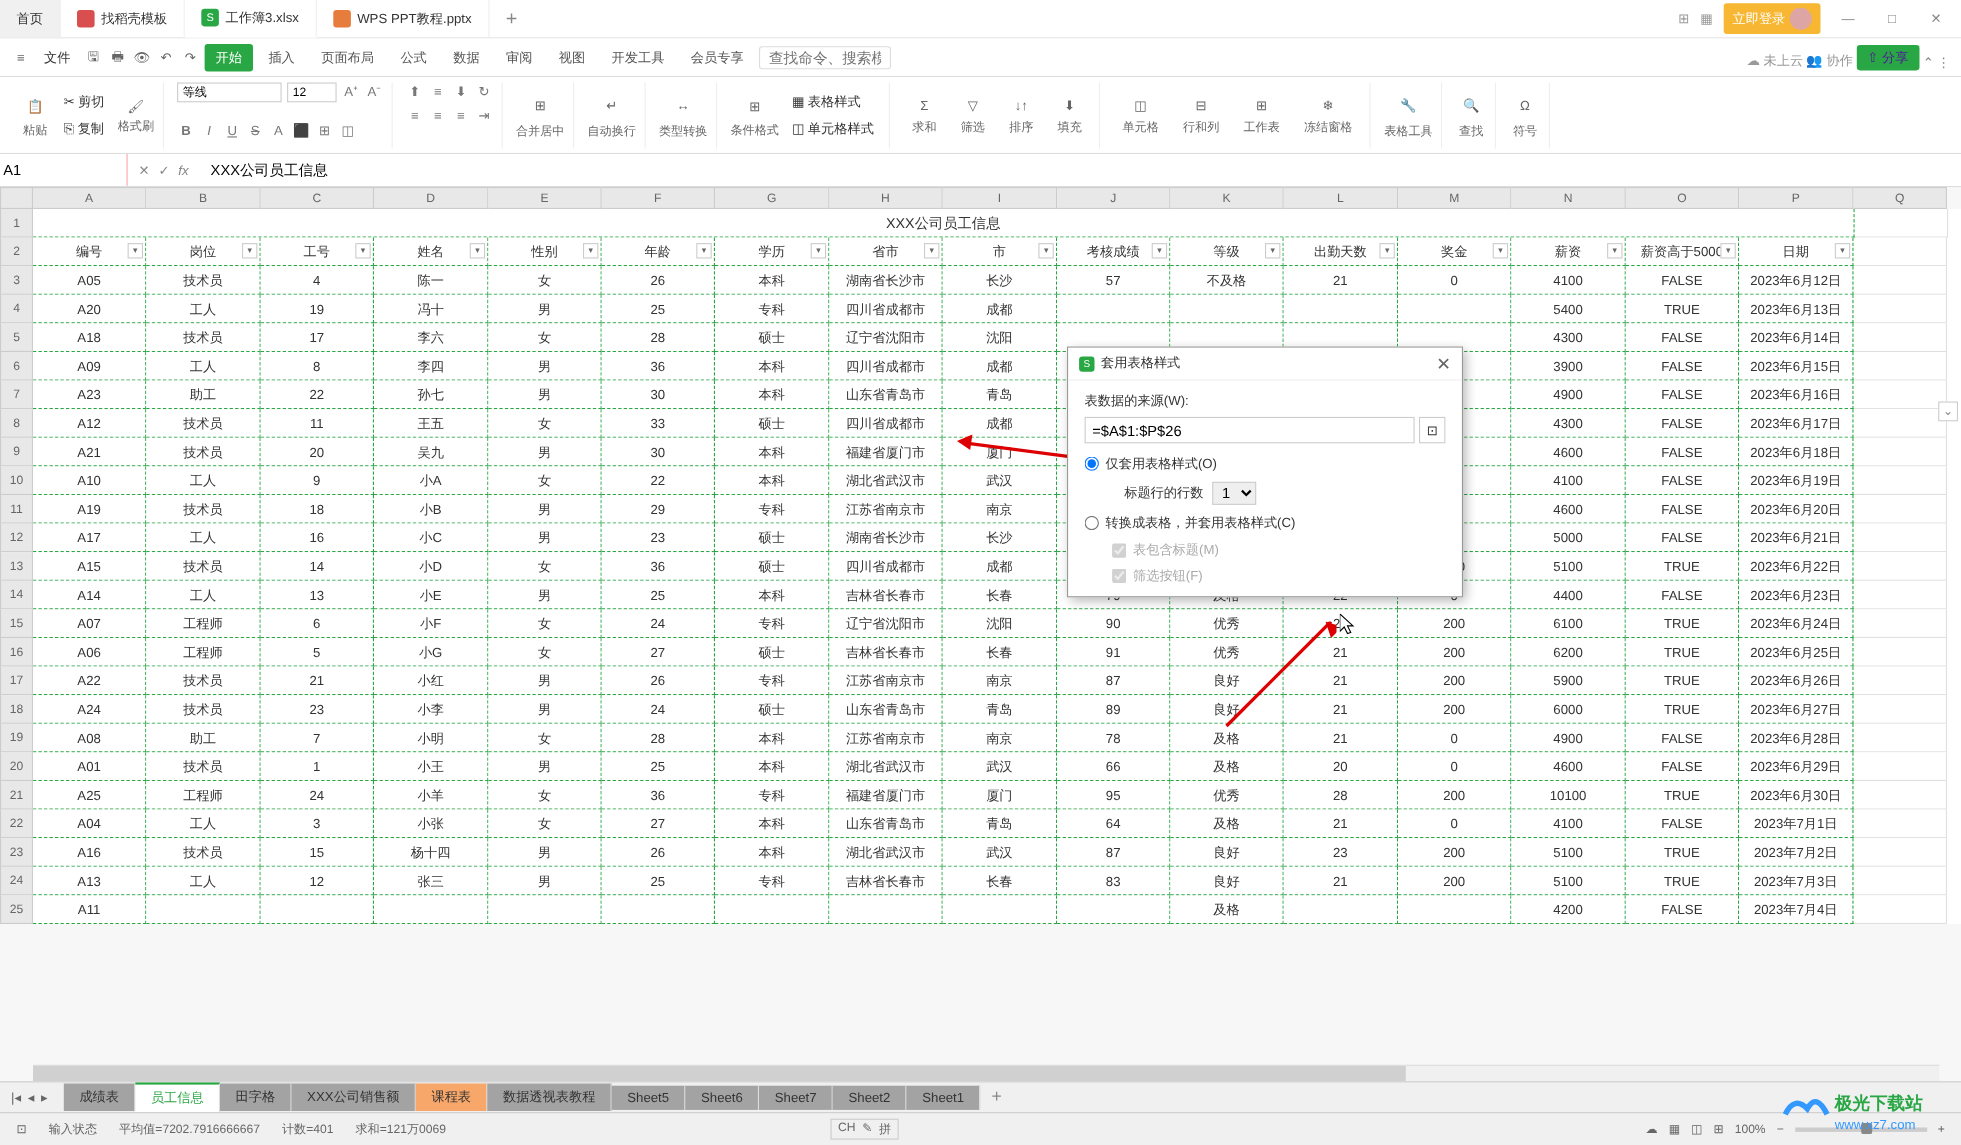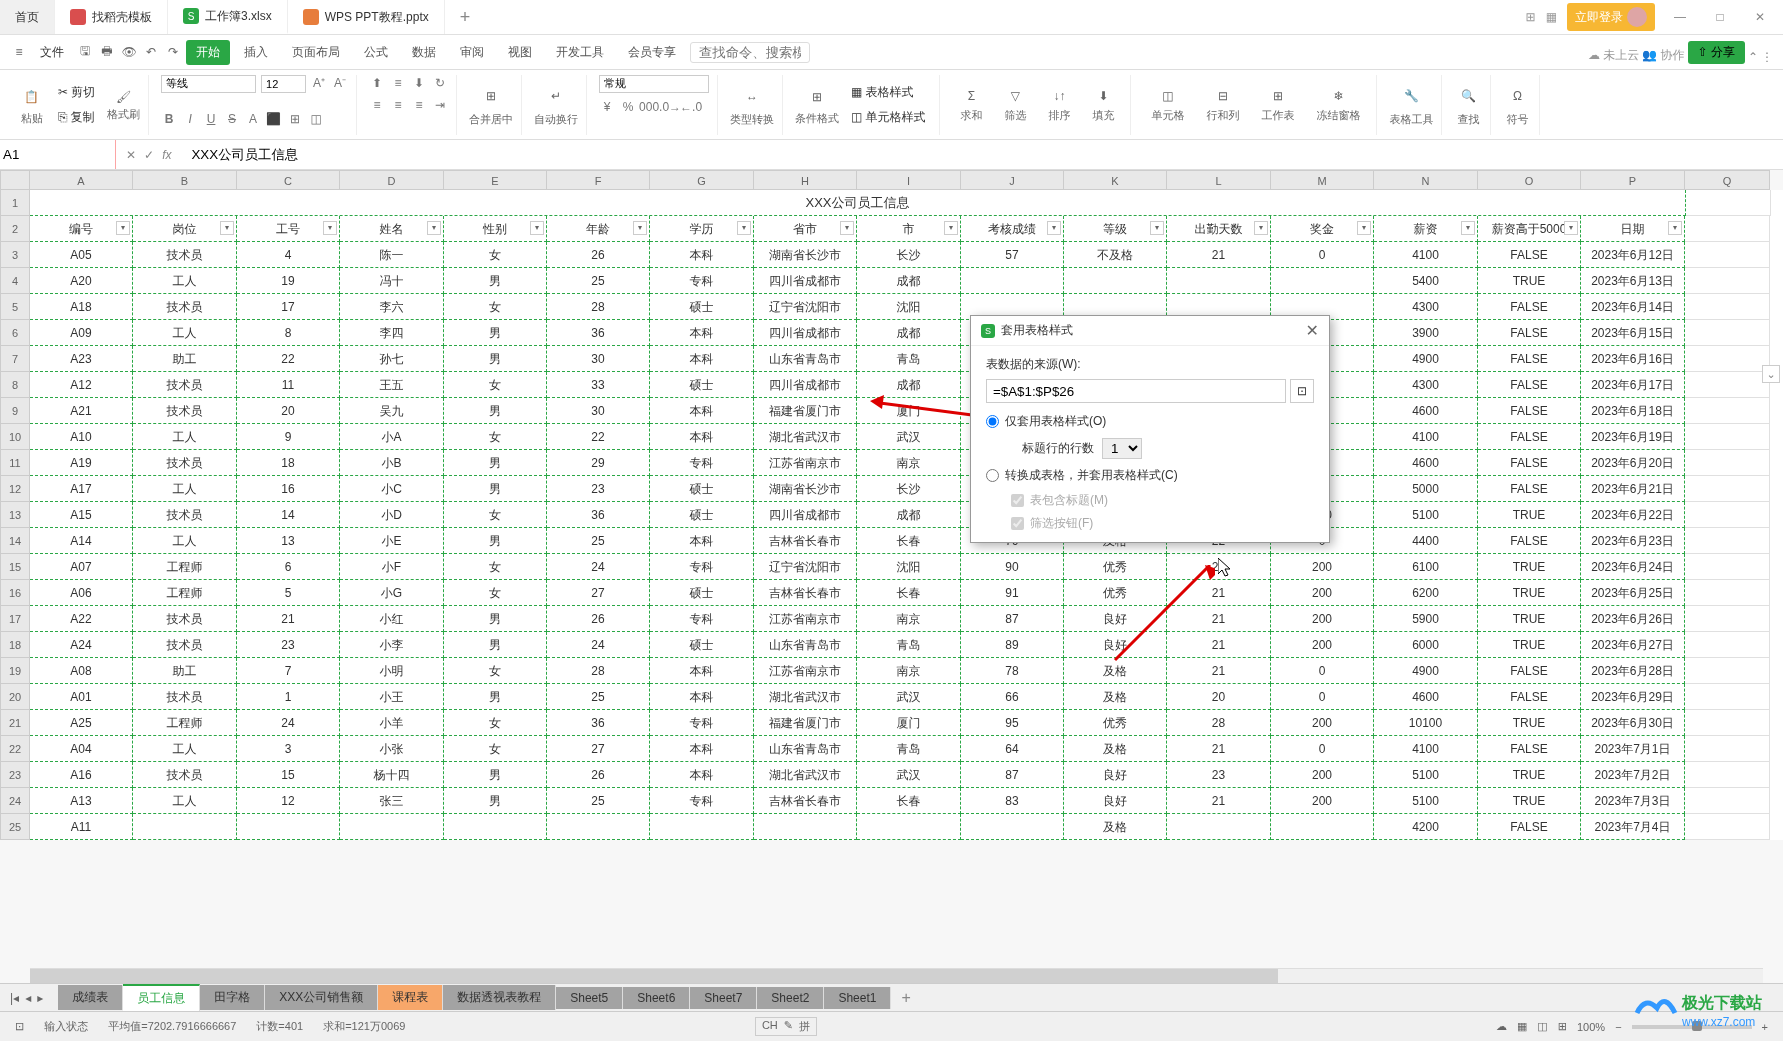--- a/index.html
+++ b/index.html
@@ -18,21 +18,21 @@
 .avatar{width:20px;height:20px;border-radius:50%;background:#dea5a5;}
 .win-btn{width:30px;height:25px;display:flex;align-items:center;justify-content:center;color:#888;}
 .menubar{height:35px;background:#fff;display:flex;align-items:center;border-bottom:1px solid #ddd;padding:0 10px;gap:4px;}
 .menu-icon{width:18px;height:18px;display:flex;align-items:center;justify-content:center;color:#666;}
 .menu-file{padding:2px 8px;color:#333;}
 .menu-item{padding:4px 10px;color:#555;border-radius:3px;}
 .menu-item.active{background:#2aa745;color:#fff;}
 .search-cmd{border:1px solid #ddd;border-radius:3px;padding:2px 8px;color:#aaa;width:120px;}
 .menubar-right{margin-left:auto;display:flex;align-items:flex-end;gap:3px;}
 .cloud-text{color:#999;}
-.share-btn{background:#2aa745;color:#000000;padding:3px 10px;border-radius:3px;}
+.share-btn{background:#2aa745;color:#4c1d95;padding:3px 10px;border-radius:3px;}
 .toolbar{height:70px;background:#fff;display:flex;align-items:center;border-bottom:1px solid #ddd;padding:0 10px;gap:4px;}
 .tool-group{display:flex;flex-direction:column;align-items:center;padding:0 8px;border-right:1px solid #eee;height:60px;justify-content:center;gap:2px;}
 .tool-group-h{display:flex;align-items:center;padding:0 8px;border-right:1px solid #eee;height:60px;gap:6px;}
 .tool-label{font-size:11px;color:#666;}
 .tool-icon{width:20px;height:20px;color:#666;display:flex;align-items:center;justify-content:center;}
 .tool-icon.lg{width:28px;height:28px;}
 .btn-sm{padding:2px 6px;display:flex;align-items:center;gap:3px;}
 .font-select{border:1px solid #ccc;padding:2px 4px;width:95px;font-size:11px;}
 .size-select{border:1px solid #ccc;padding:2px 4px;width:45px;font-size:11px;}
 .num-select{border:1px solid #ccc;padding:2px 4px;width:60px;font-size:11px;}
@@ -73,21 +73,21 @@
 .sheet-tabs{position:absolute;bottom:30px;left:0;right:0;height:28px;background:#f0f0f0;display:flex;align-items:center;border-top:1px solid #ccc;padding:0 10px;gap:0;}
 .sheet-nav{display:flex;gap:6px;padding-right:15px;color:#666;}
 .sheet-tab{padding:4px 14px;border-right:1px solid #ddd;font-size:12px;background:#a3a3a3;}
 .sheet-tab.active{background:#fff;color:#2aa745;border-top:2px solid #2aa745;}
 .sheet-tab.colored{background:#f7a76a;}
 .status-bar{position:absolute;bottom:0;left:0;right:0;height:30px;background:#f0f0f0;display:flex;align-items:center;padding:0 15px;gap:20px;font-size:11px;color:#666;border-top:1px solid #ccc;}
 .status-right{margin-left:auto;display:flex;align-items:center;gap:10px;}
 .scroll-collapse{position:absolute;right:3px;top:195px;width:18px;height:18px;border:1px solid #ccc;background:#fff;text-align:center;line-height:16px;font-size:11px;color:#888;}
 .zoom-slider{width:120px;height:4px;background:#ccc;position:relative;}
 .zoom-slider::after{content:"";position:absolute;left:50%;top:-4px;width:10px;height:10px;background:#888;border-radius:2px;}
-.watermark{position:absolute;right:6px;bottom:5px;z-index:200;}
+.watermark{position:absolute;right:20px;bottom:5px;z-index:200;}
 .cursor-arrow{position:absolute;left:1218px;top:558px;z-index:150;}
 .scrollbar-h{position:absolute;bottom:58px;left:30px;right:20px;height:15px;background:#f0f0f0;border-top:1px solid #ddd;}
 .scrollbar-h-thumb{position:absolute;left:0;width:72%;height:100%;background:#d0d0d0;}
 .cw-A{width:103px}.cw-B{width:104px}.cw-C{width:103px}.cw-D{width:104px}.cw-E{width:103px}.cw-F{width:103px}.cw-G{width:104px}.cw-H{width:103px}.cw-I{width:104px}.cw-J{width:103px}.cw-K{width:103px}.cw-L{width:104px}.cw-M{width:103px}.cw-N{width:104px}.cw-O{width:103px}.cw-P{width:104px}.cw-Q{width:85px}
 .grid-body{background:#fff;}
 </style>
 </head>
 <body>
 
 <div class="titlebar">
@@ -195,30 +195,20 @@
     </div>
   </div>
   <div class="tool-group">
       <span class="tool-icon lg">⊞</span>
       <span class="tool-label">合并居中</span>
     </div>
   <div class="tool-group">
       <span class="tool-icon lg">↵</span>
       <span class="tool-label">自动换行</span>
     </div>
-  <div class="tool-group-h" style="flex-direction:column;align-items:flex-start;gap:6px;">
-    <input class="num-select" style="width: 110px;" value="常规">
-    <div class="format-row">
-      <span class="fi">¥</span>
-      <span class="fi">%</span>
-      <span class="fi">000</span>
-      <span class="fi">.0→</span>
-      <span class="fi">←.0</span>
-    </div>
-  </div>
   <div class="tool-group">
       <span class="tool-icon lg">↔</span>
       <span class="tool-label">类型转换</span>
     </div>
   <div class="tool-group-h">
     <div style="display:flex;flex-direction:column;align-items:center">
         <span class="tool-icon lg">⊞</span>
         <span class="tool-label">条件格式</span>
       </div>
     <div style="display:flex;flex-direction:column;gap:4px">

